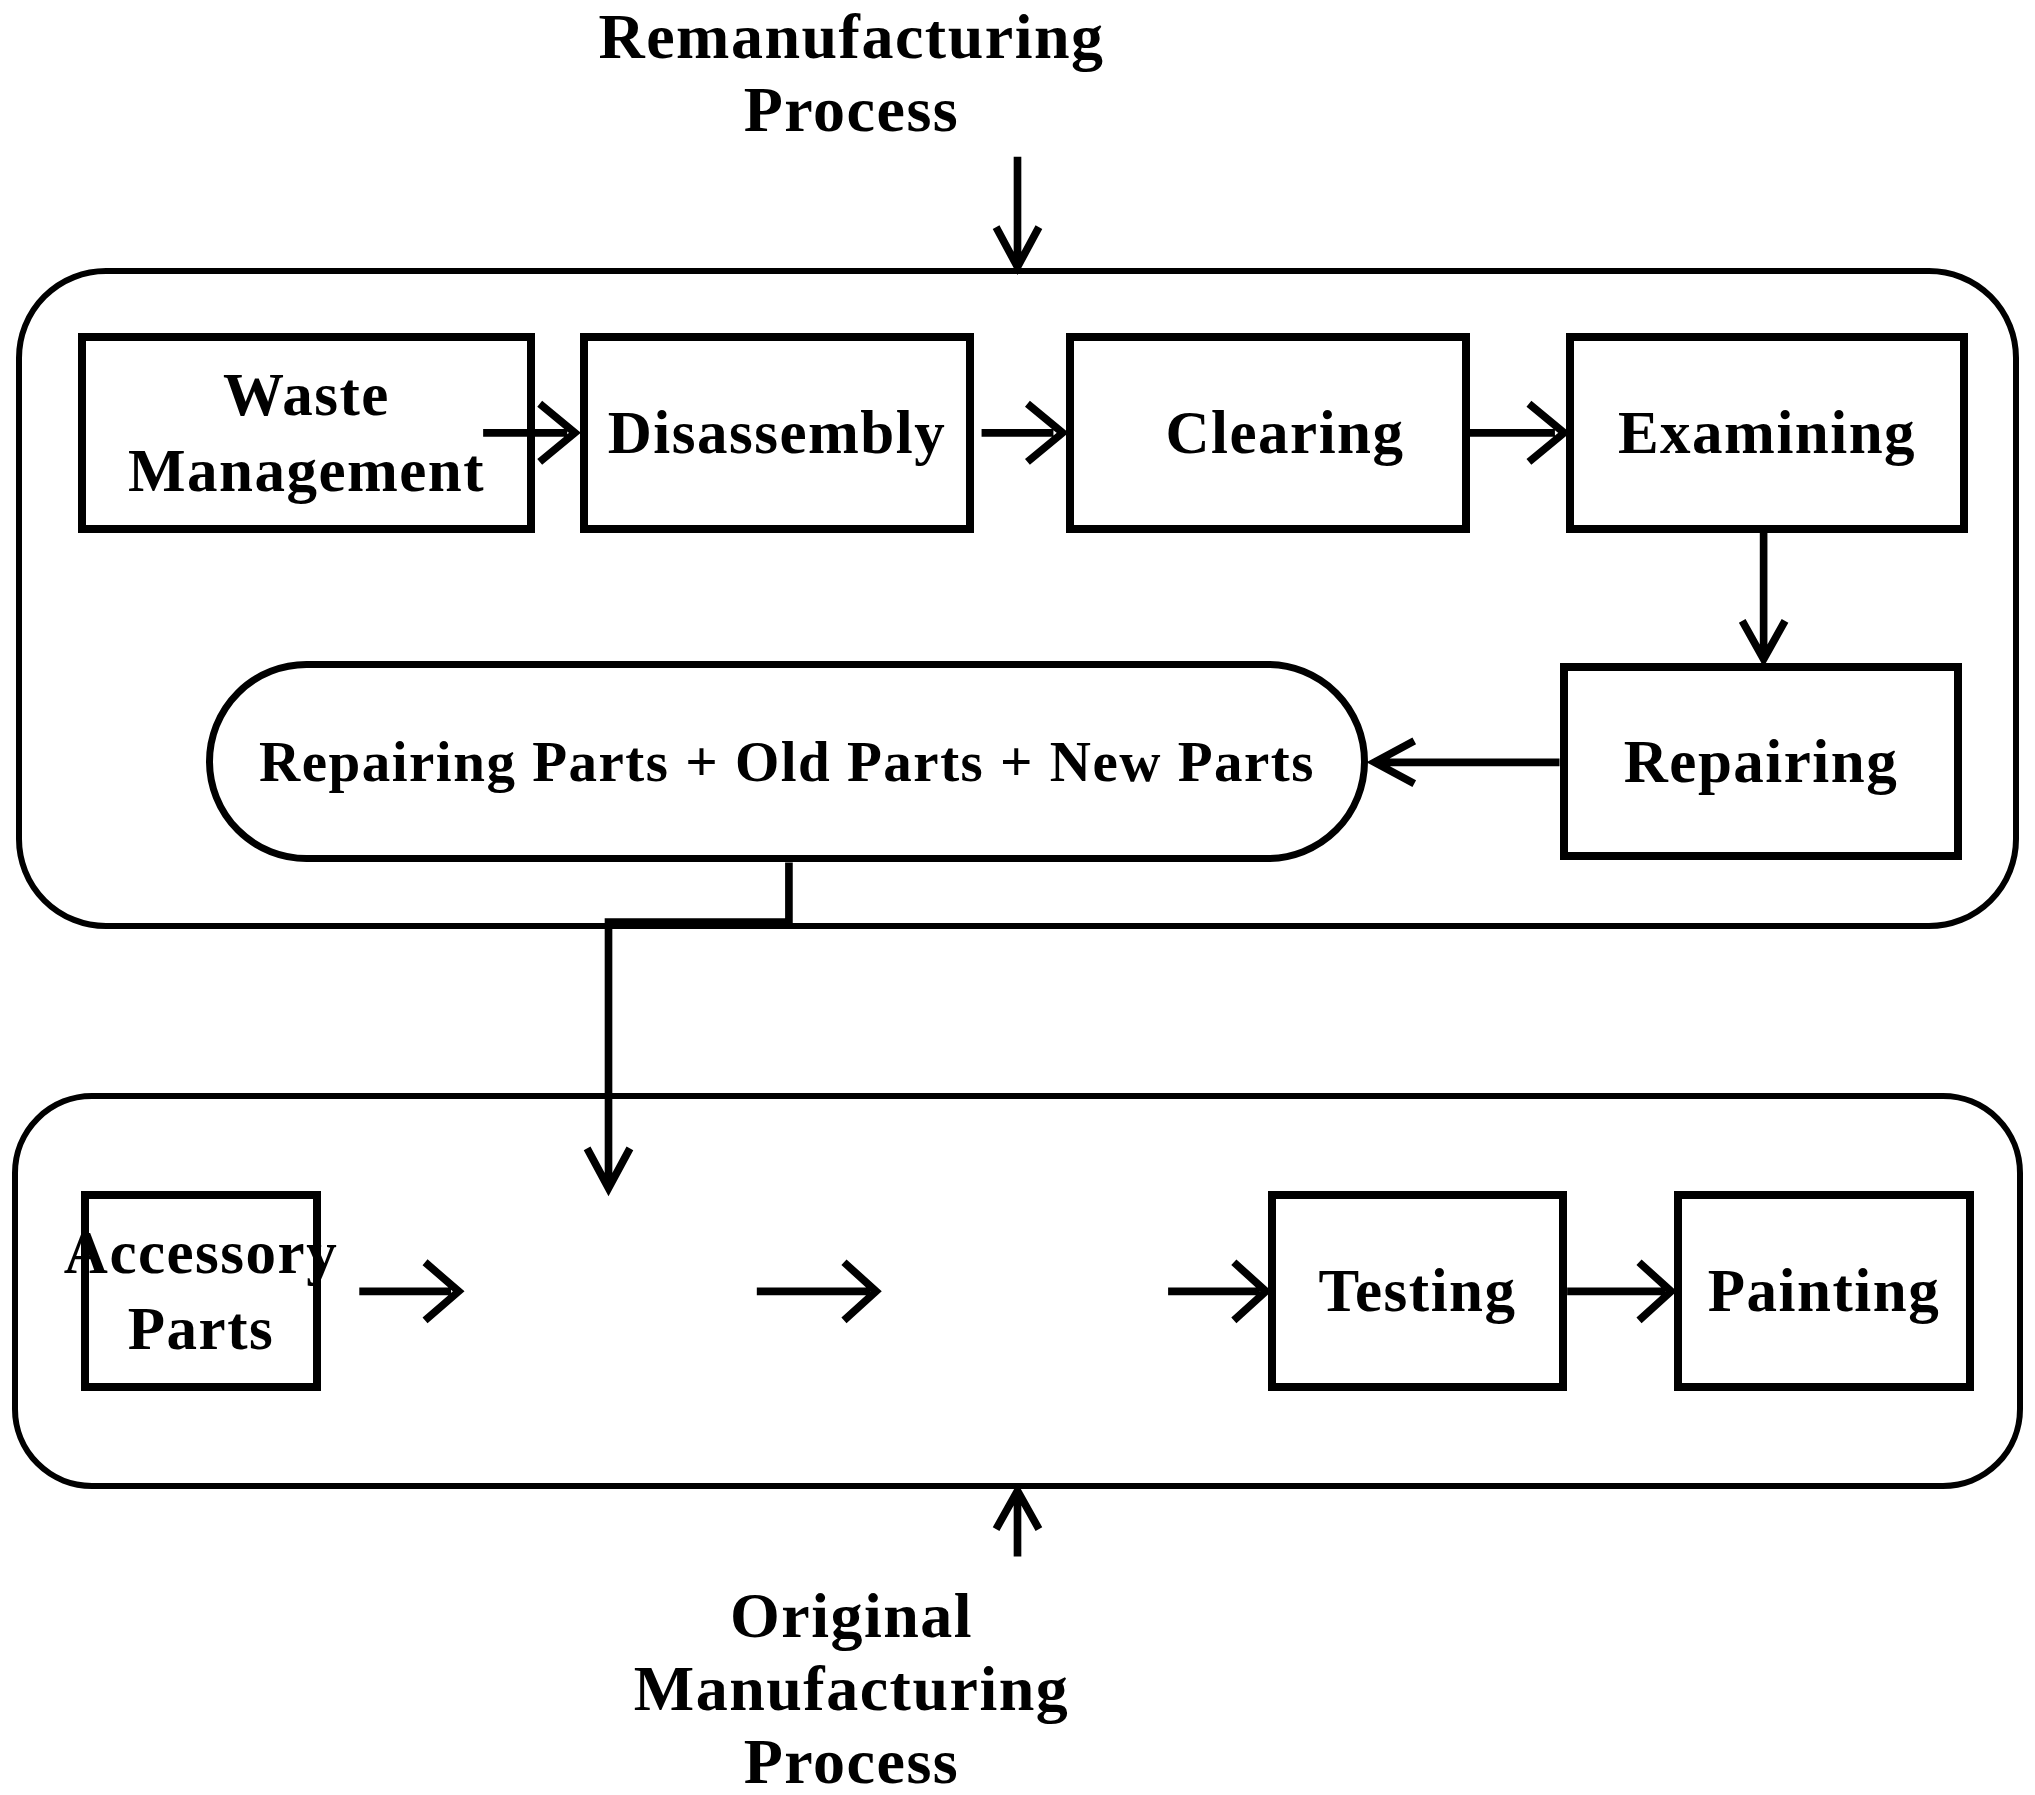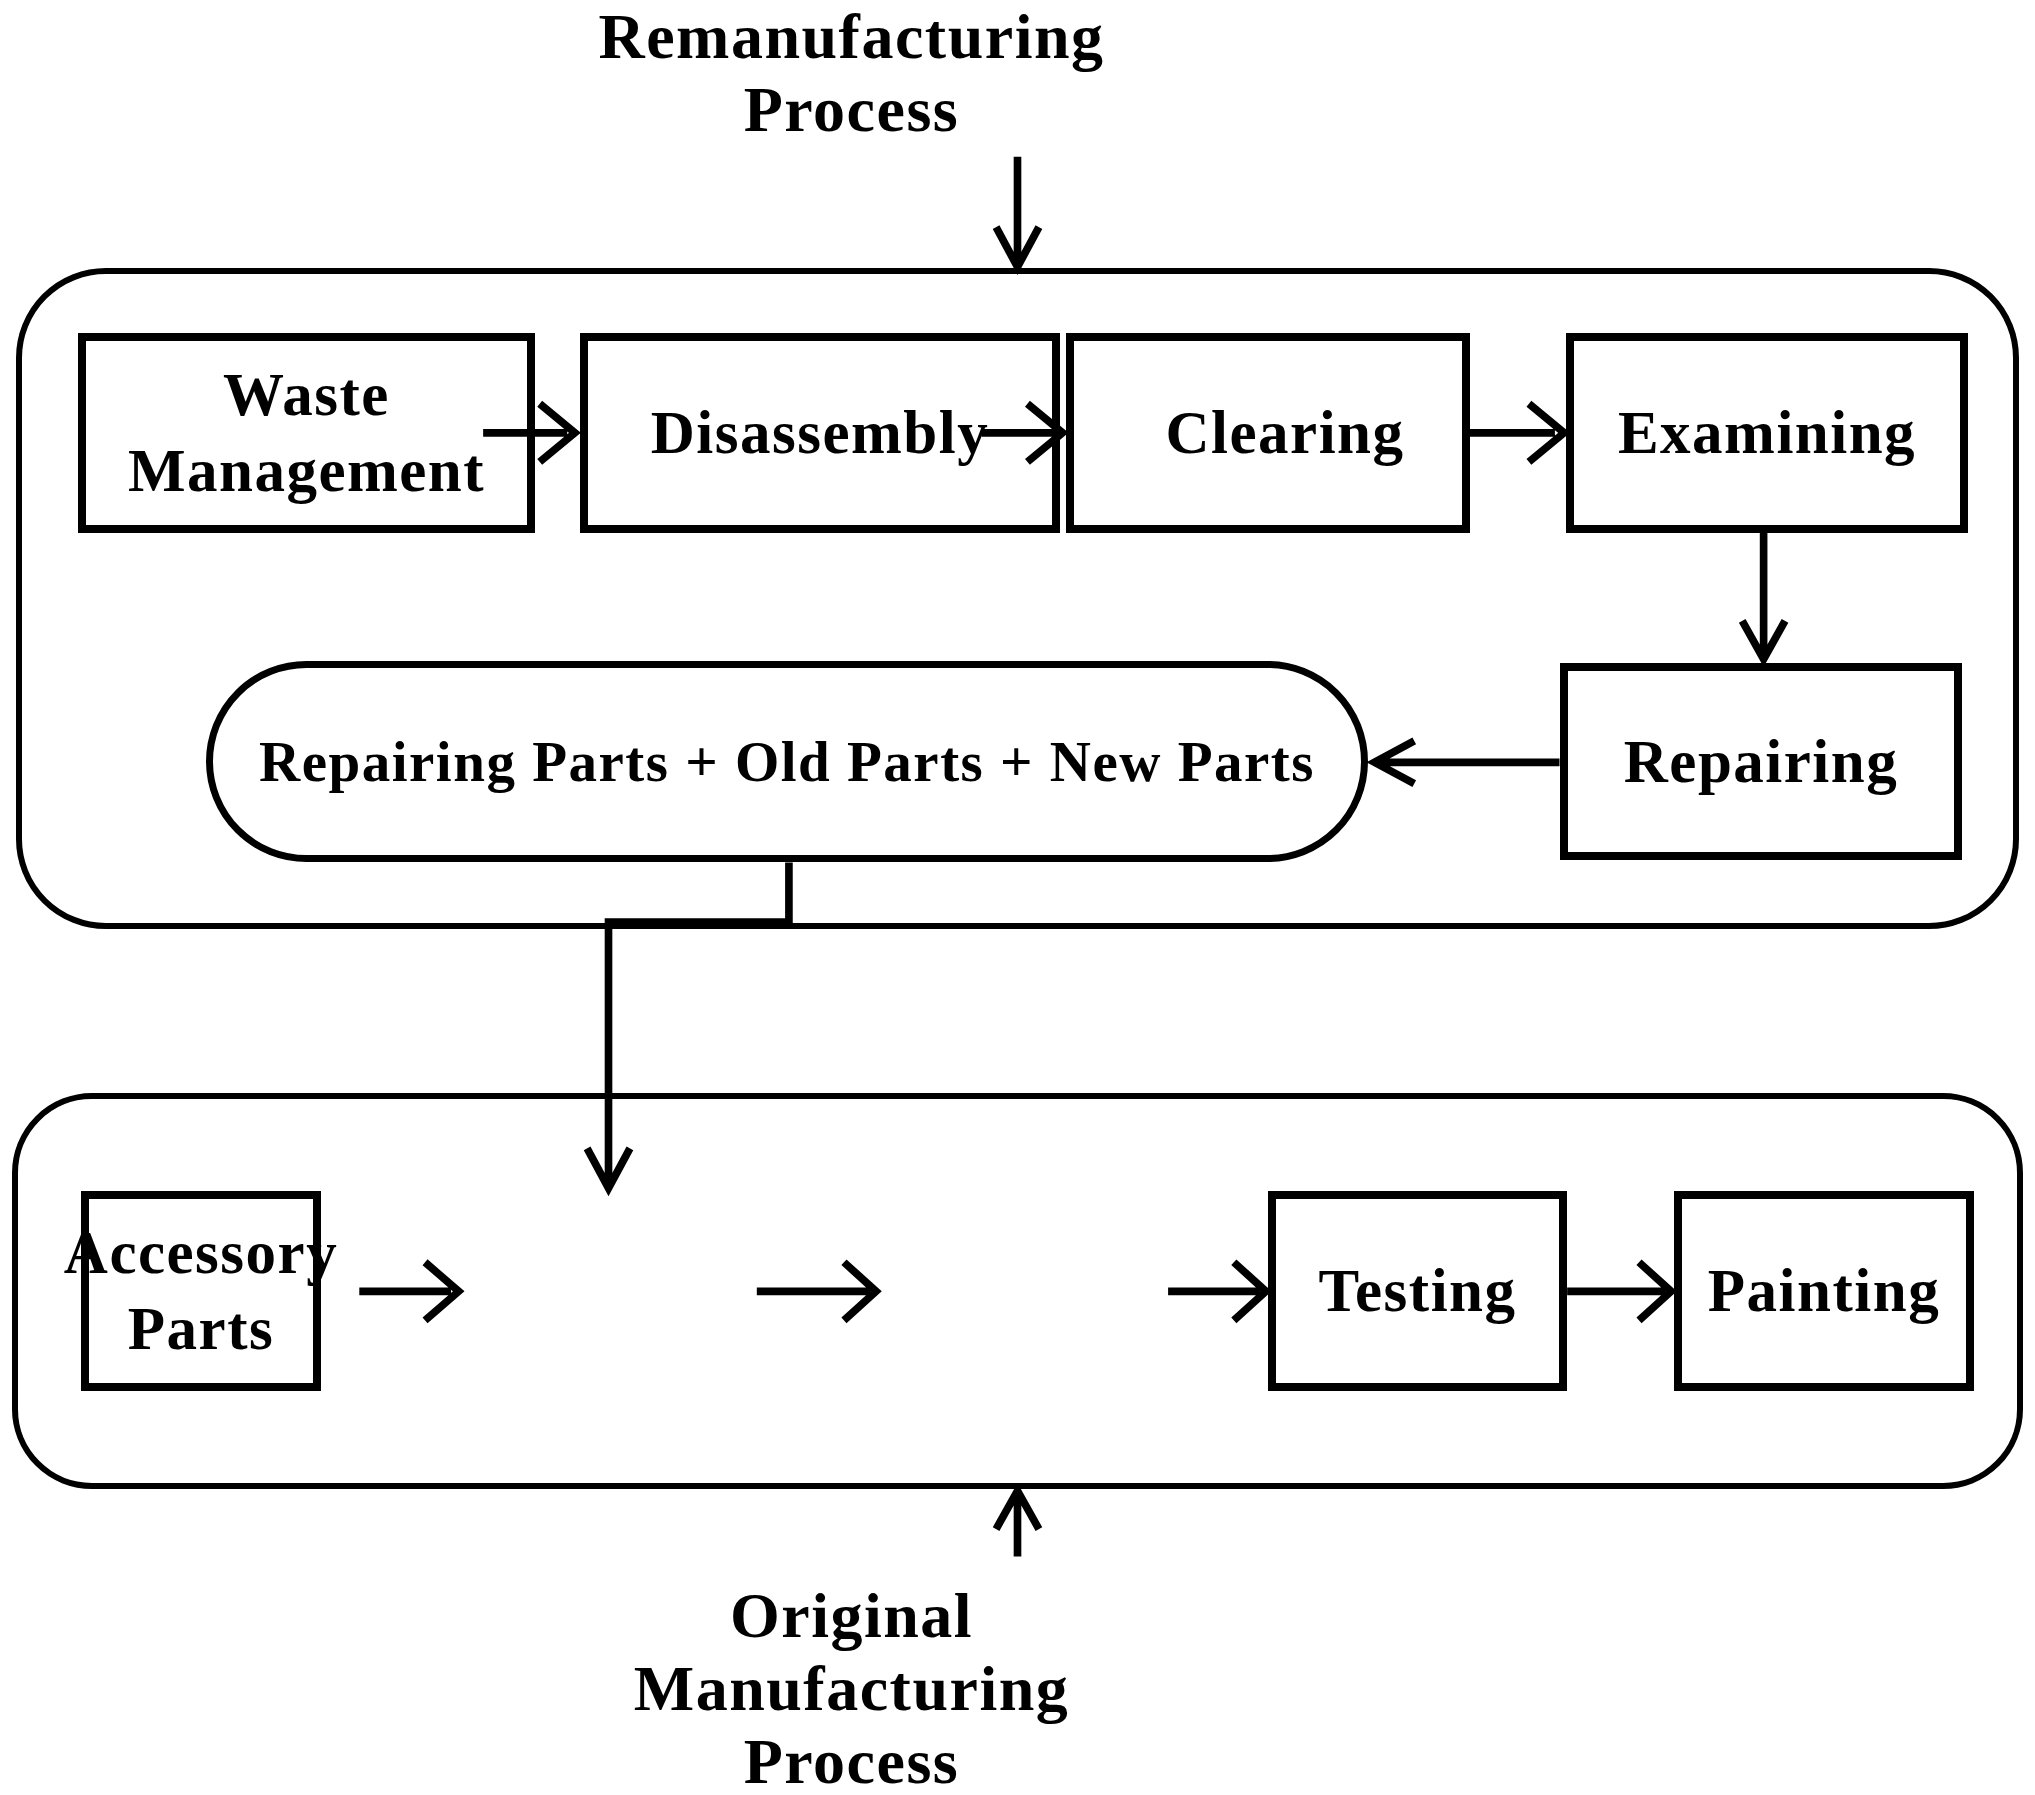--- a/index.html
+++ b/index.html
@@ -100,21 +100,21 @@
 Manufacturing
 Process</div>
 
   <div class="container top-c"></div>
   <div class="container bottom-c"></div>
 
   <div class="node row1" style="left:78px; width:457px;">
     <span>Waste
 Management</span>
   </div>
-  <div class="node row1" style="left:580px; width:480px;">
+  <div class="node row1" style="left:580px; width:394px;">
     <span>Disassembly</span>
   </div>
   <div class="node row1" style="left:1066px; width:404px;padding-left:34px;">
     <span>Clearing</span>
   </div>
   <div class="node row1" style="left:1566px; width:402px;">
     <span>Examining</span>
   </div>
 
   <div class="node" style="left:1560px; top:663px; width:402px; height:197px;text-align:center;">

